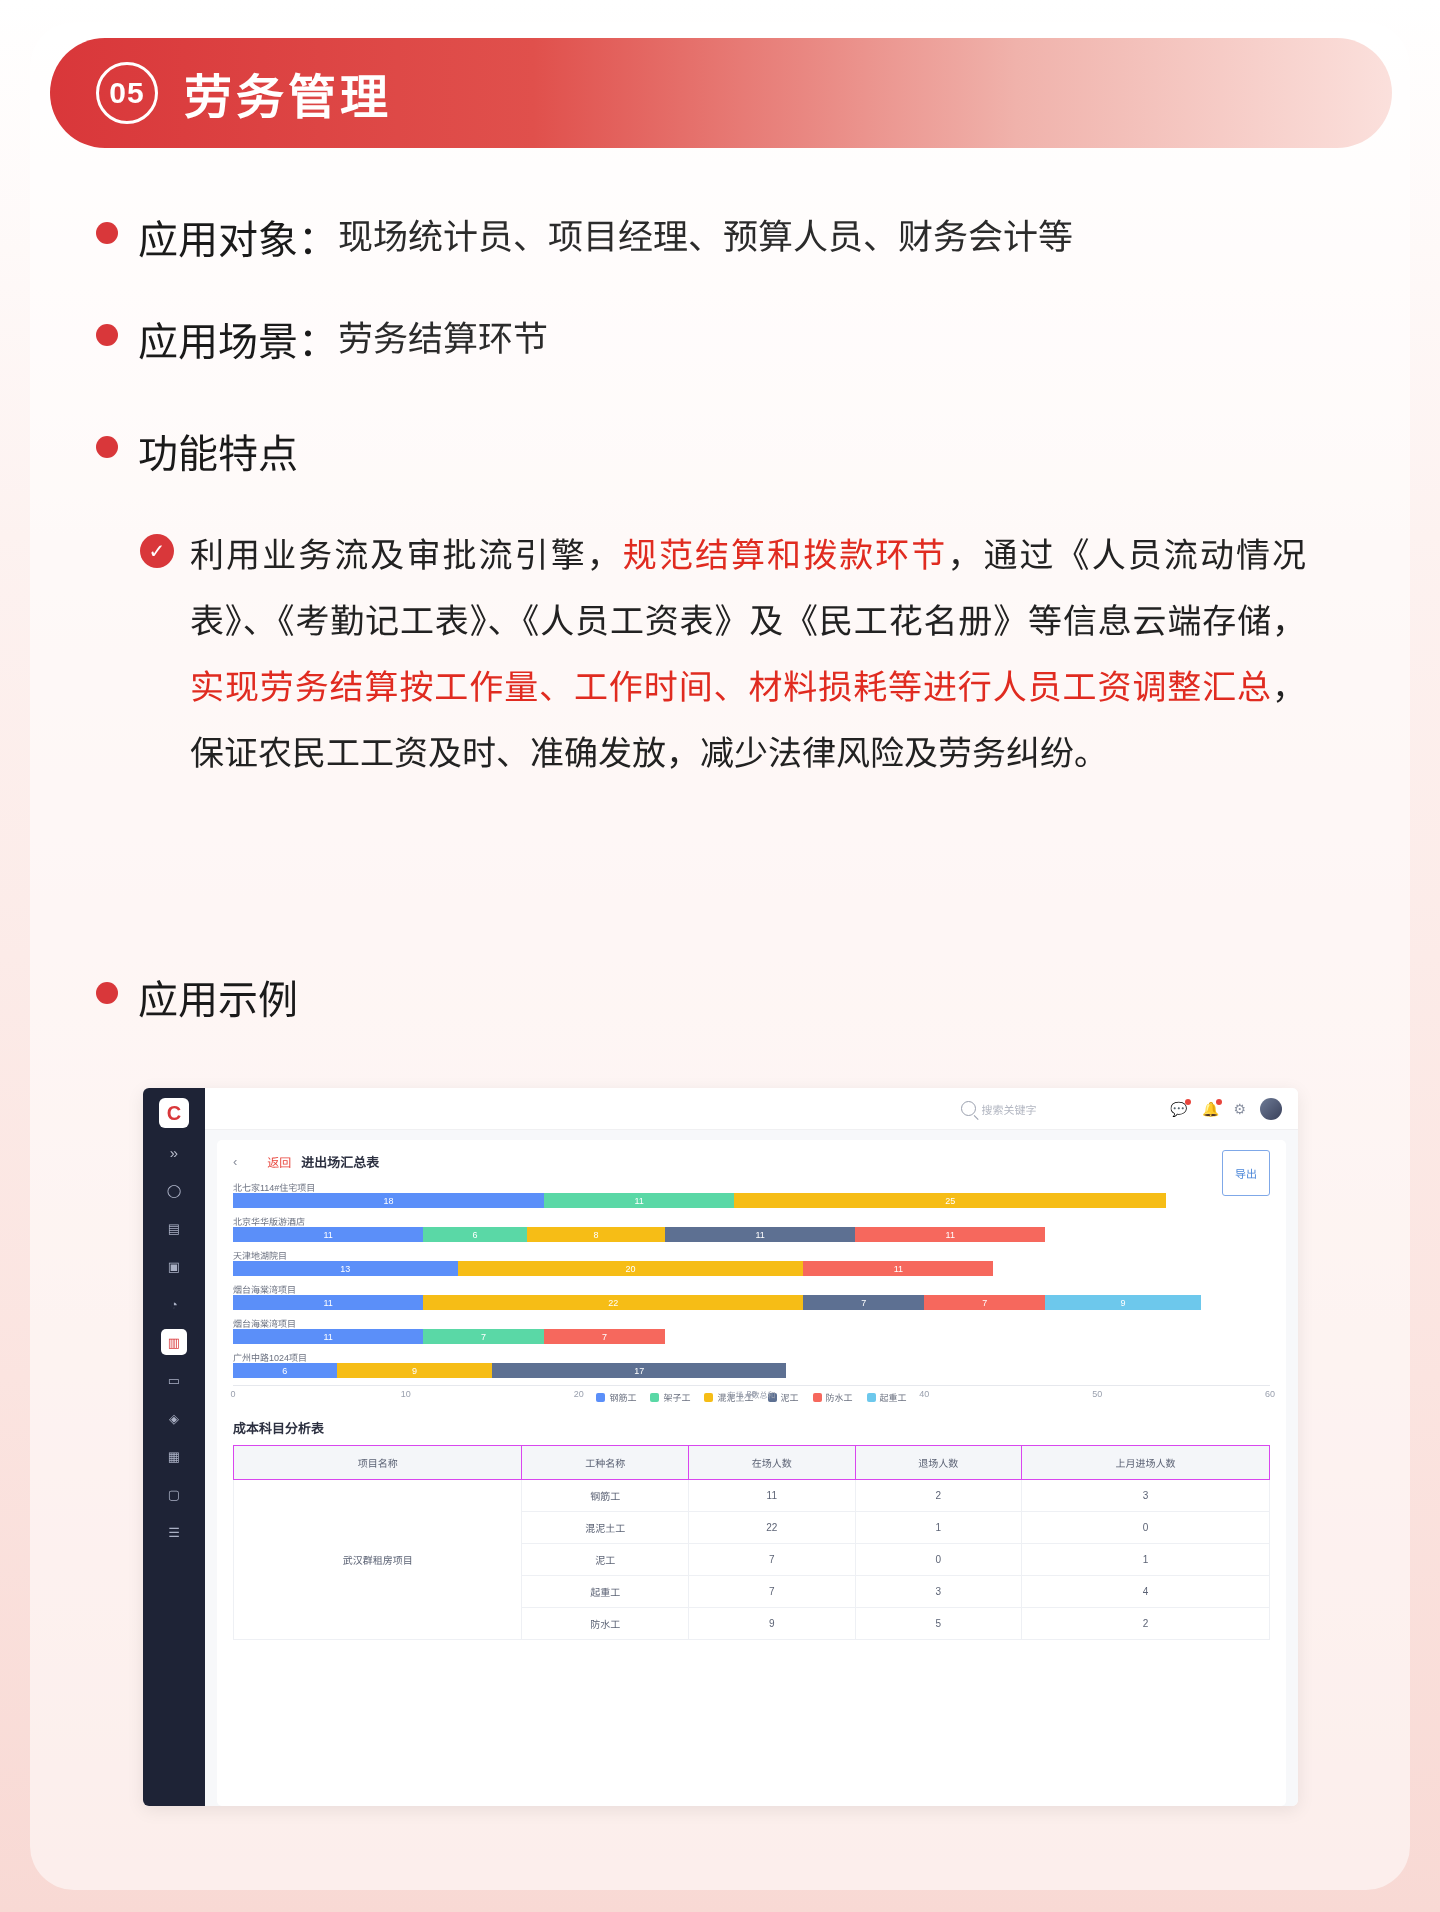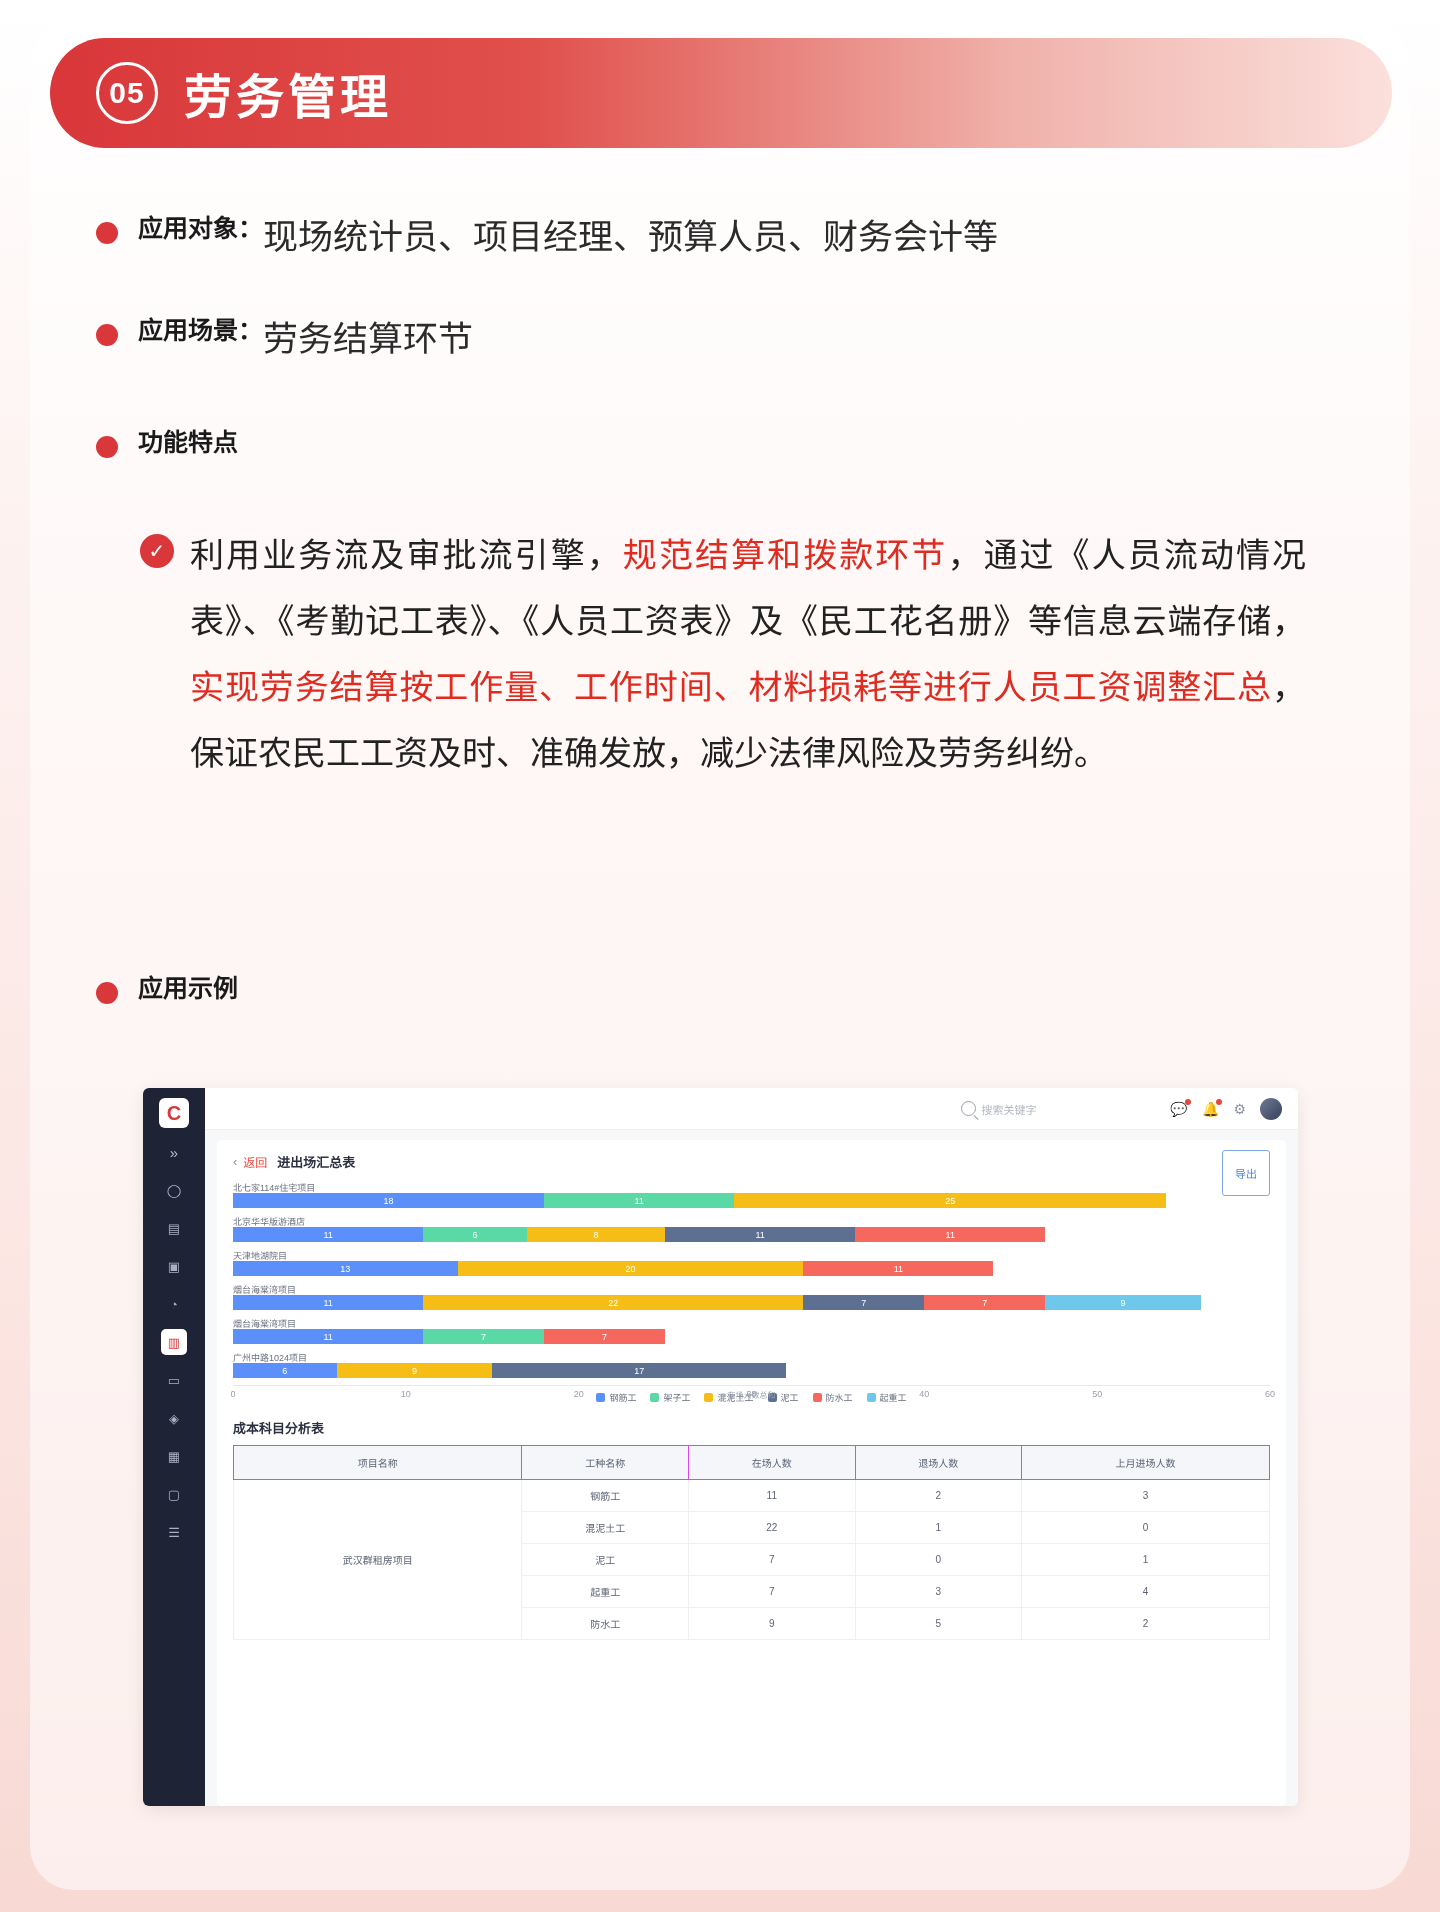--- a/index.html
+++ b/index.html
@@ -65,22 +65,22 @@
   }
   .dot {
     width: 22px; height: 22px;
     background: #d9373a;
     border-radius: 50%;
     margin-top: 14px;
     margin-right: 20px;
     flex: none;
   }
   .b-label {
-    font-size: 25px;
-    font-weight: bold;
+    font-size: 40px;
+    font-weight: normal;
     color: #1a1a1a;
     white-space: nowrap;
   }
   .b-text {
     font-size: 35px;
     color: #2b2b2b;
     white-space: nowrap;
   }
 
   #row-object { left: 96px; top: 208px; }
@@ -194,21 +194,21 @@
   .panel {
     margin: 10px 12px 0 12px;
     background: #ffffff;
     border-radius: 5px;
     flex: 1;
     padding: 12px 16px;
     position: relative;
   }
   .panel-head { display: flex; align-items: center; }
   .back-chev { color: #8a8f9c; font-size: 13px; margin-right: 6px; }
-  .back-txt { color: #e8453c; font-size: 12px; margin-right: 10px; }
+  .back-txt { color: #e8453c; font-size: 12px; margin-right: 10px; margin-left: 24px; }
   .panel-title { font-size: 13px; color: #2c3040; font-weight: bold; }
   .export-btn {
     position: absolute; right: 16px; top: 10px;
     border: 1px solid #7fa8e8; color: #4a86d8;
     font-size: 11px; border-radius: 3px;
     padding: 14px 12px; background: #fff;
   }
 
   
   .chart { margin-top: 10px; position: relative; height: 208px; }

